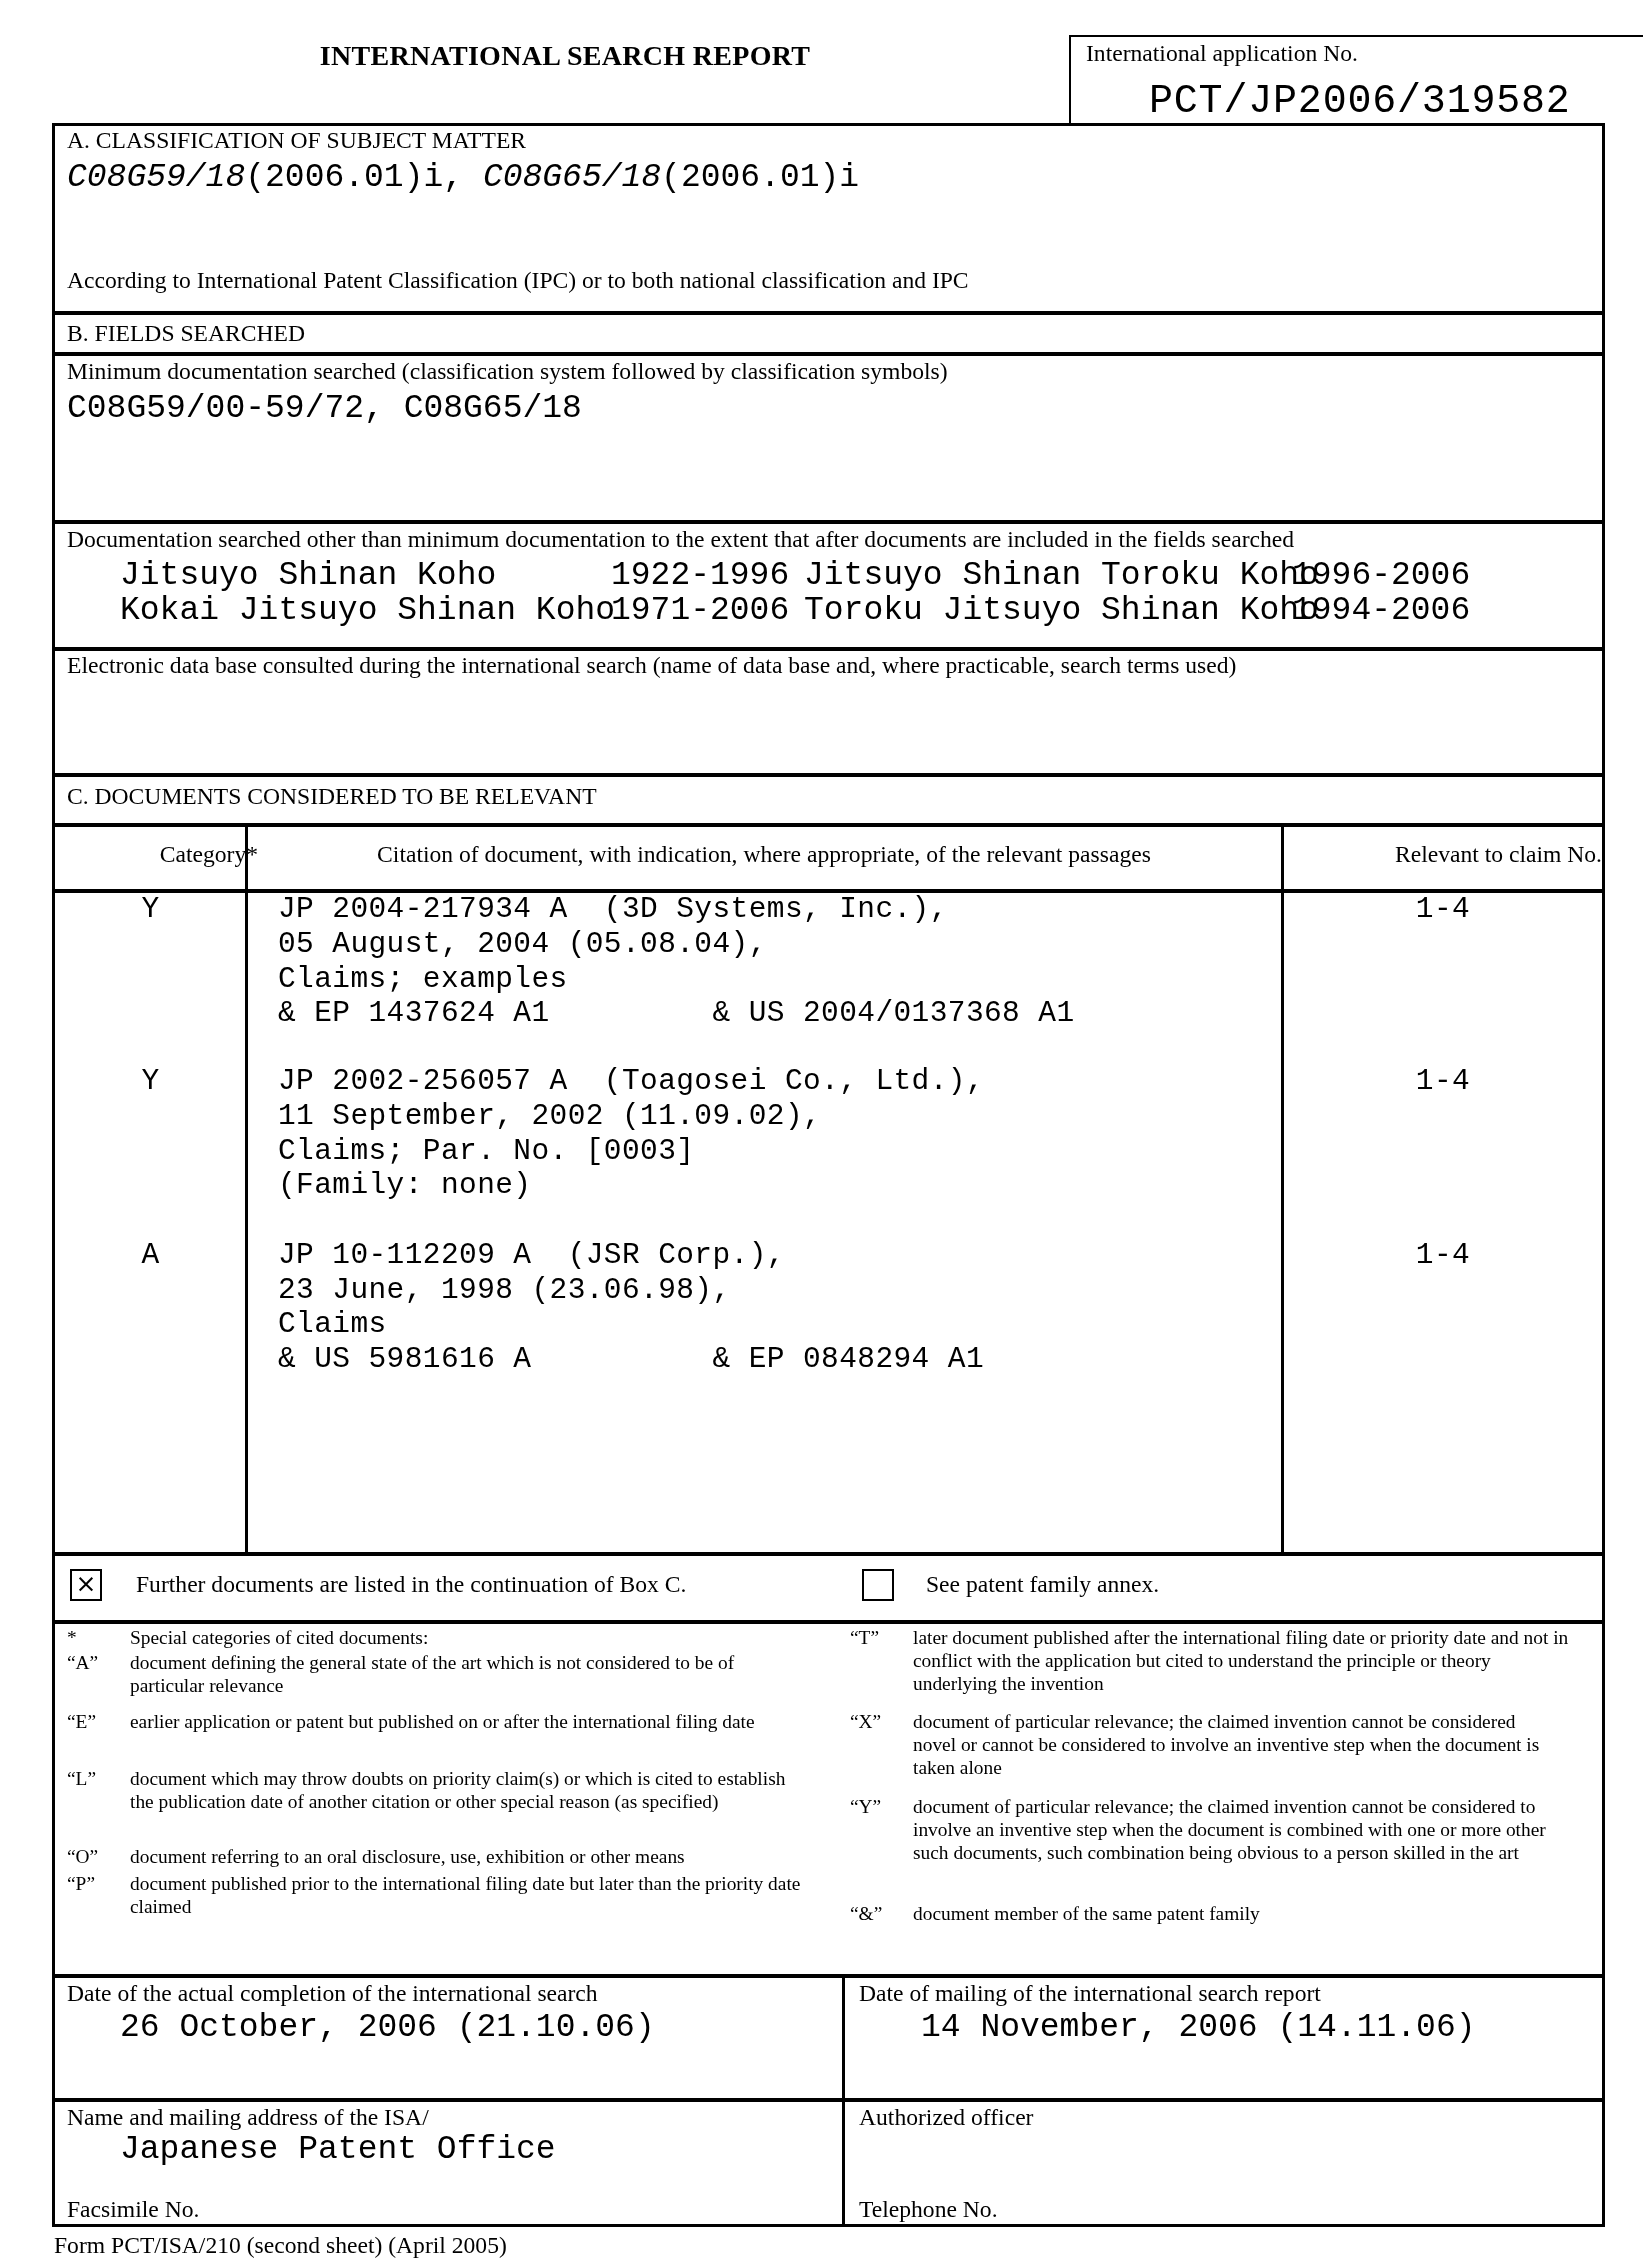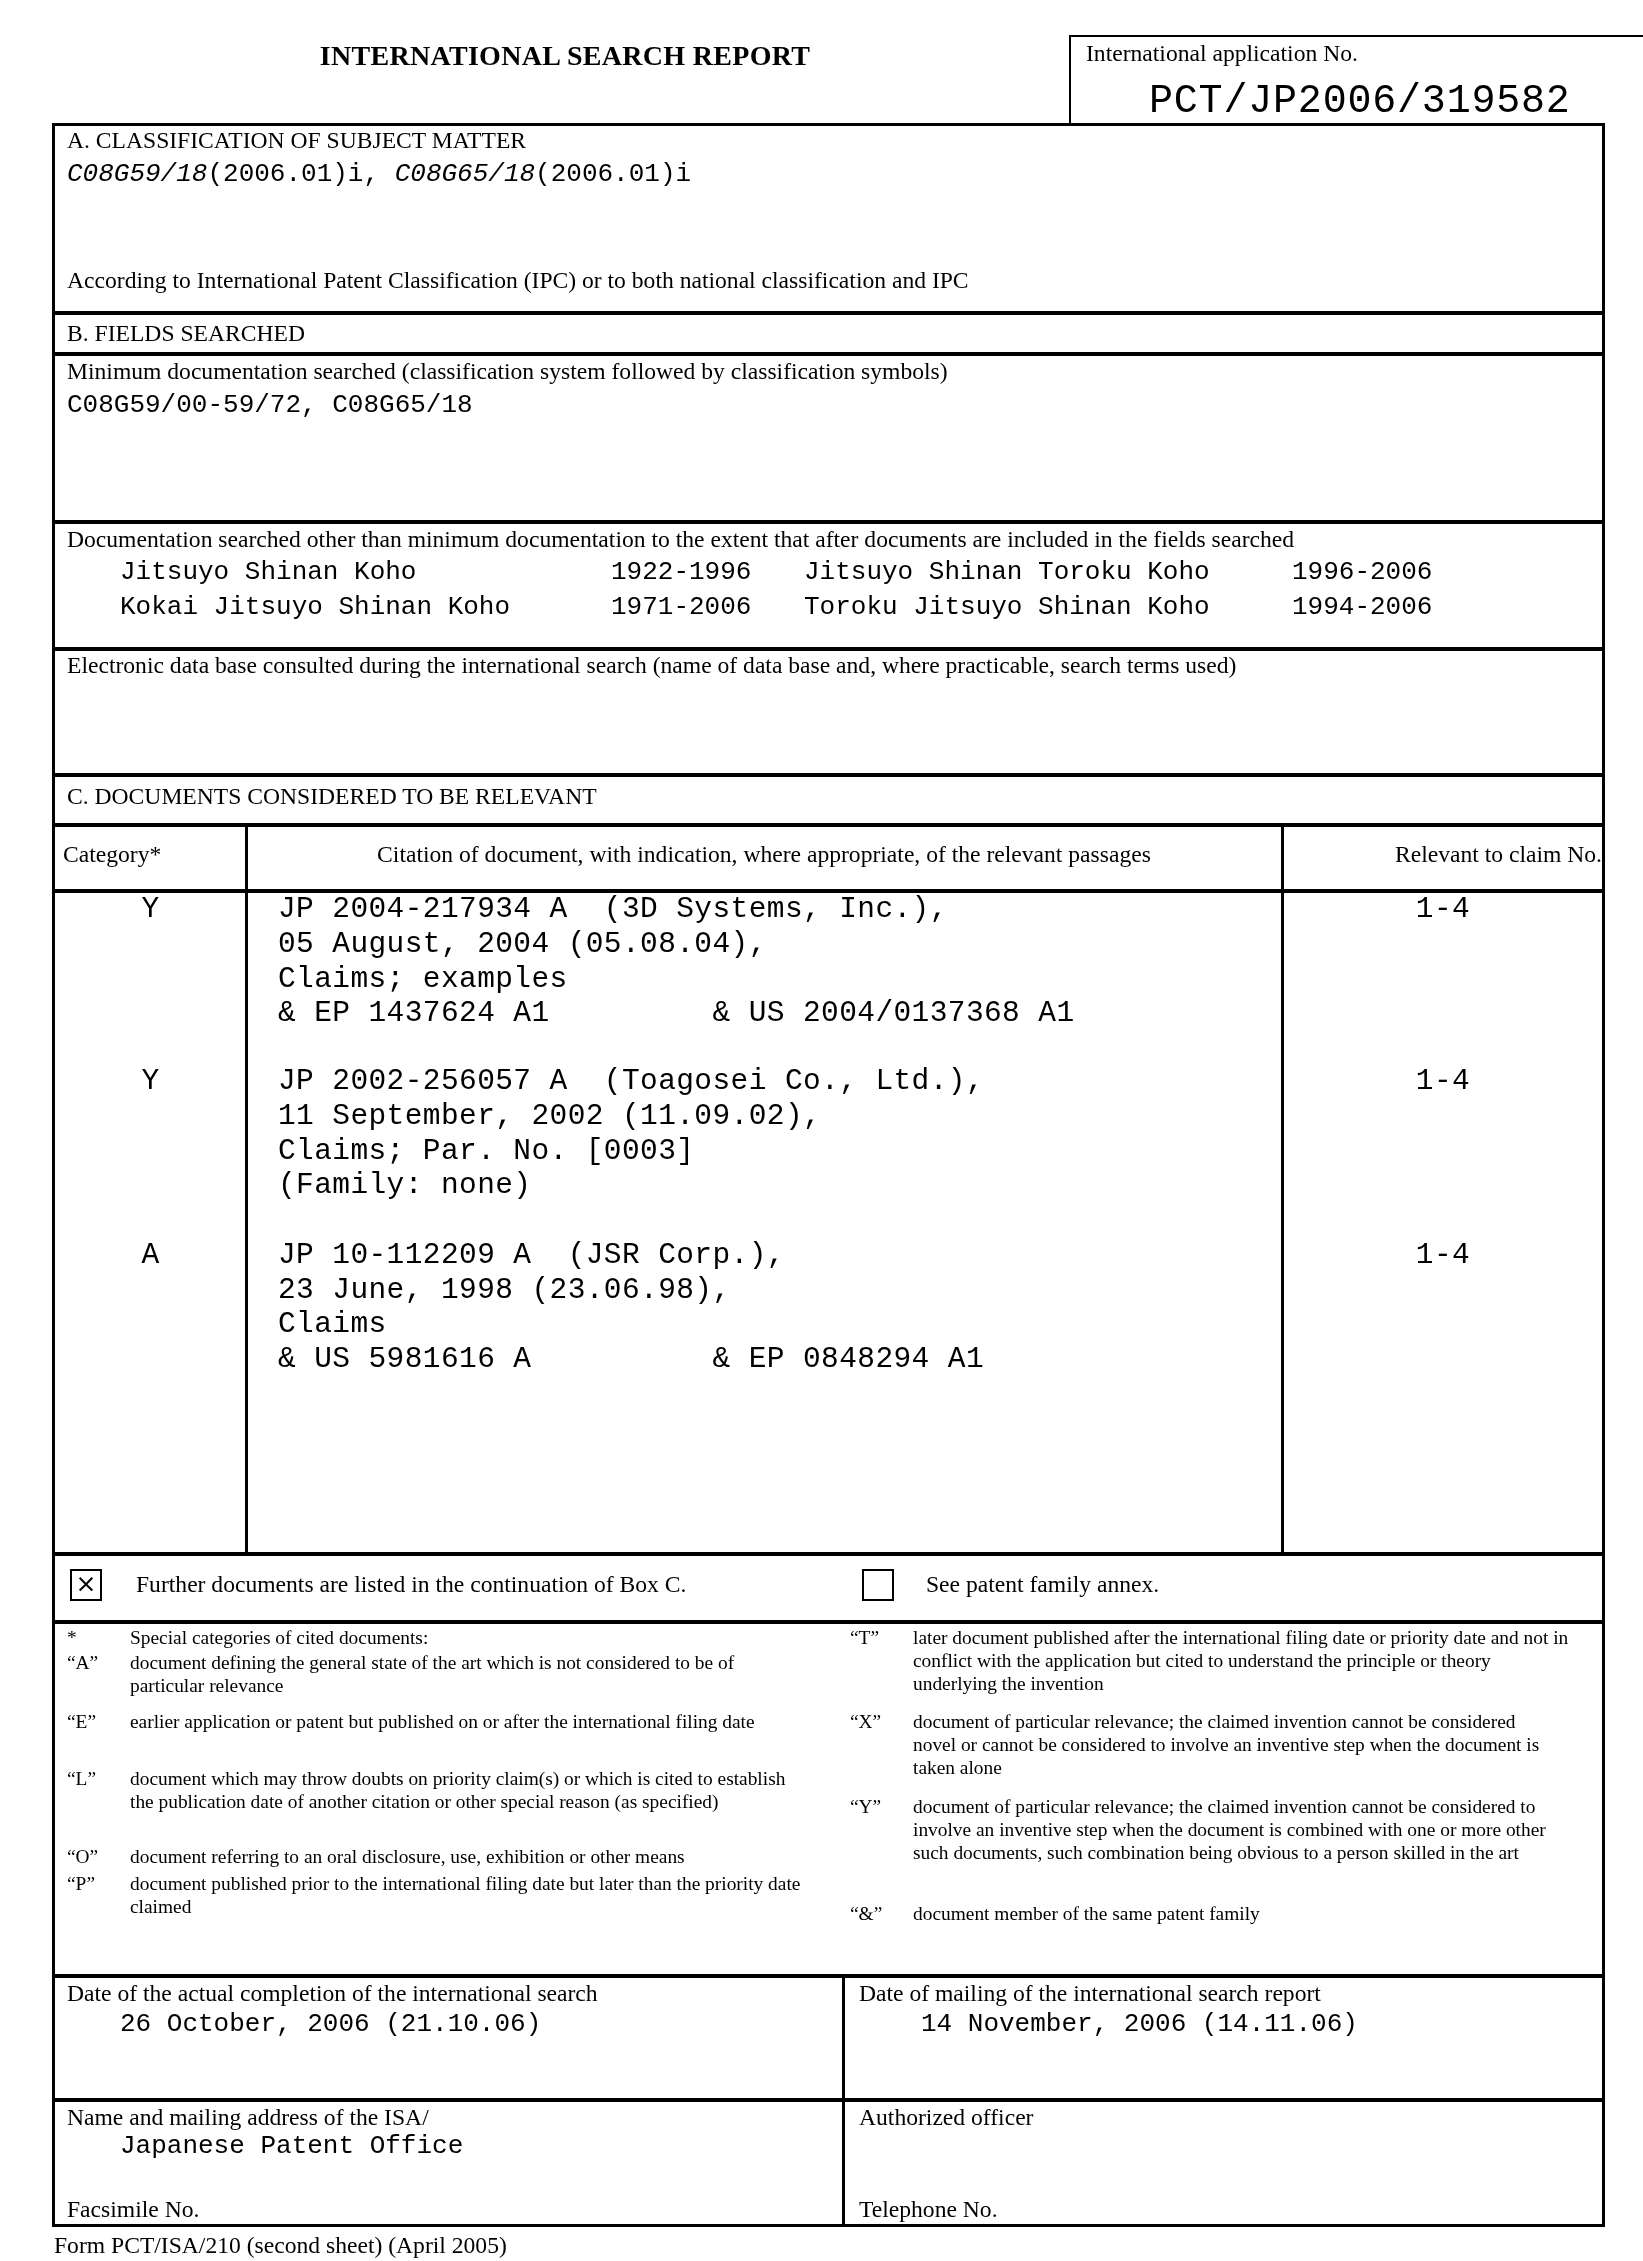--- a/index.html
+++ b/index.html
@@ -9,21 +9,21 @@
   .mono { font-family: "Liberation Mono", monospace; }
   .title { left: 278px; top: 40px; width: 574px; text-align: center; font-weight: bold; font-size: 28px; letter-spacing: 0.3px; }
   .appbox { left: 1069px; top: 35px; width: 611px; height: 88px; border: 2.5px solid #000; border-bottom: none; box-sizing: border-box; }
   .appbox .lbl { position: absolute; left: 15px; top: 3.4px; font-size: 23.6px; }
   .appbox .val { position: absolute; left: 78px; top: 42px; font-size: 40px; letter-spacing: 0.8px; }
   .frame { left: 52px; top: 123px; width: 1553px; height: 2104px; border: 3.4px solid #000; box-sizing: border-box; }
   .hline { position: absolute; left: 52px; width: 1553px; background: #000; }
   .thick { height: 4.2px; }
   .vline { position: absolute; background: #000; width: 2.5px; }
   .lbl28 { font-size: 23.6px; }
-  .mono34 { font-size: 26px; }
+  .mono34 { font-size: 33px; }
   .mono35 { font-size: 29.5px; letter-spacing: 0.4px; white-space: pre; }
   .cell { position: absolute; }
   .legend { font-size: 19.4px; line-height: 23px; }
   .legend .k { position: absolute; width: 51px; }
   .legend .t { position: absolute; }
   .chk { position: absolute; width: 32px; height: 32px; border: 2.5px solid #000; box-sizing: border-box; text-align: center; line-height: 25px; font-size: 25px; font-family: "DejaVu Sans", sans-serif; }
 </style>
 </head>
 <body>
 
@@ -67,21 +67,21 @@
 <div class="cell mono mono34" style="left:1292px; top:557px">1996-2006</div>
 <div class="cell mono mono34" style="left:120px; top:592px">Kokai Jitsuyo Shinan Koho</div>
 <div class="cell mono mono34" style="left:611px; top:592px">1971-2006</div>
 <div class="cell mono mono34" style="left:804px; top:592px">Toroku Jitsuyo Shinan Koho</div>
 <div class="cell mono mono34" style="left:1292px; top:592px">1994-2006</div>
 
 <div class="cell serif lbl28" style="left:67px; top:652px">Electronic data base consulted during the international search (name of data base and, where practicable, search terms used)</div>
 <div class="cell mono mono34" style="left:67px; top:685px"></div>
 
 <div class="cell serif lbl28" style="left:67px; top:783px">C.   DOCUMENTS CONSIDERED TO BE RELEVANT</div>
-<div class="cell serif lbl28" style="left:63px; top:841px; width:202px; text-align:left">Category*</div>
+<div class="cell serif lbl28" style="left:56px; top:841px; width:202px; text-align:right">Category*</div>
 <div class="cell serif lbl28" style="left:247px; top:841px; width:1034px; text-align:center">Citation of document, with indication, where appropriate, of the relevant passages</div>
 <div class="cell serif lbl28" style="left:1284px; top:841px; width:318px; text-align:right">Relevant to claim No.</div>
 
 <div class="cell mono mono35" style="left:56px; top:892px; width:189px; text-align:center">Y</div>
 <div class="cell mono mono35" style="left:278px; top:892px">JP 2004-217934 A  (3D Systems, Inc.),</div>
 <div class="cell mono mono35" style="left:278px; top:927px">05 August, 2004 (05.08.04),</div>
 <div class="cell mono mono35" style="left:278px; top:962px">Claims; examples</div>
 <div class="cell mono mono35" style="left:278px; top:996px">&amp; EP 1437624 A1         &amp; US 2004/0137368 A1</div>
 <div class="cell mono mono35" style="left:1284px; top:892px; width:318px; text-align:center">1-4</div>
 

